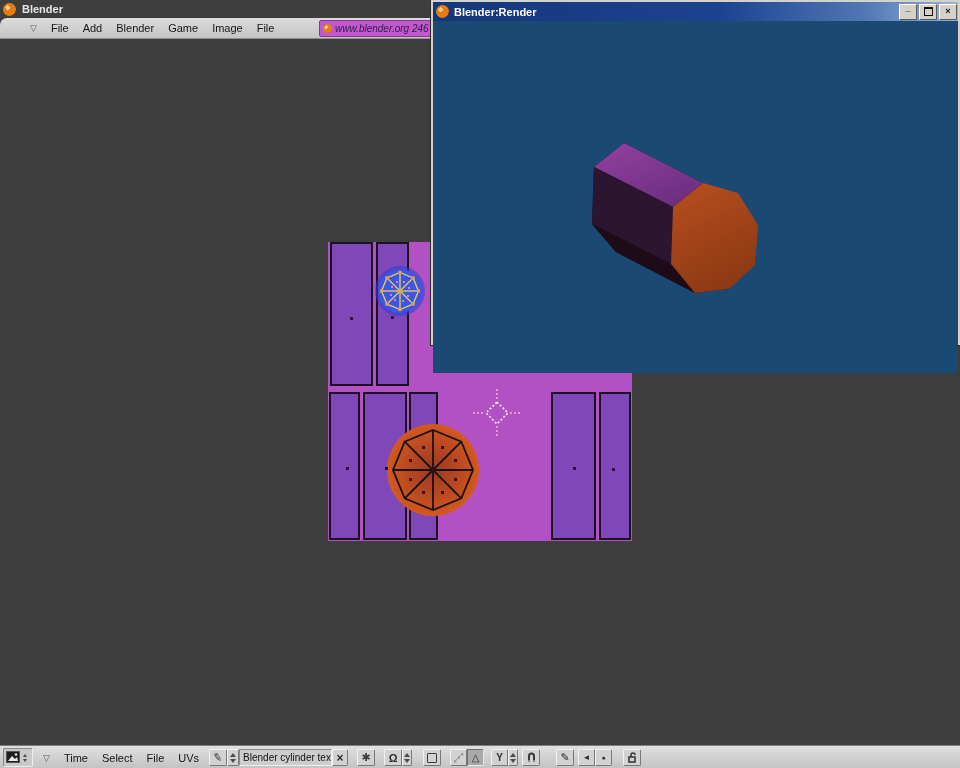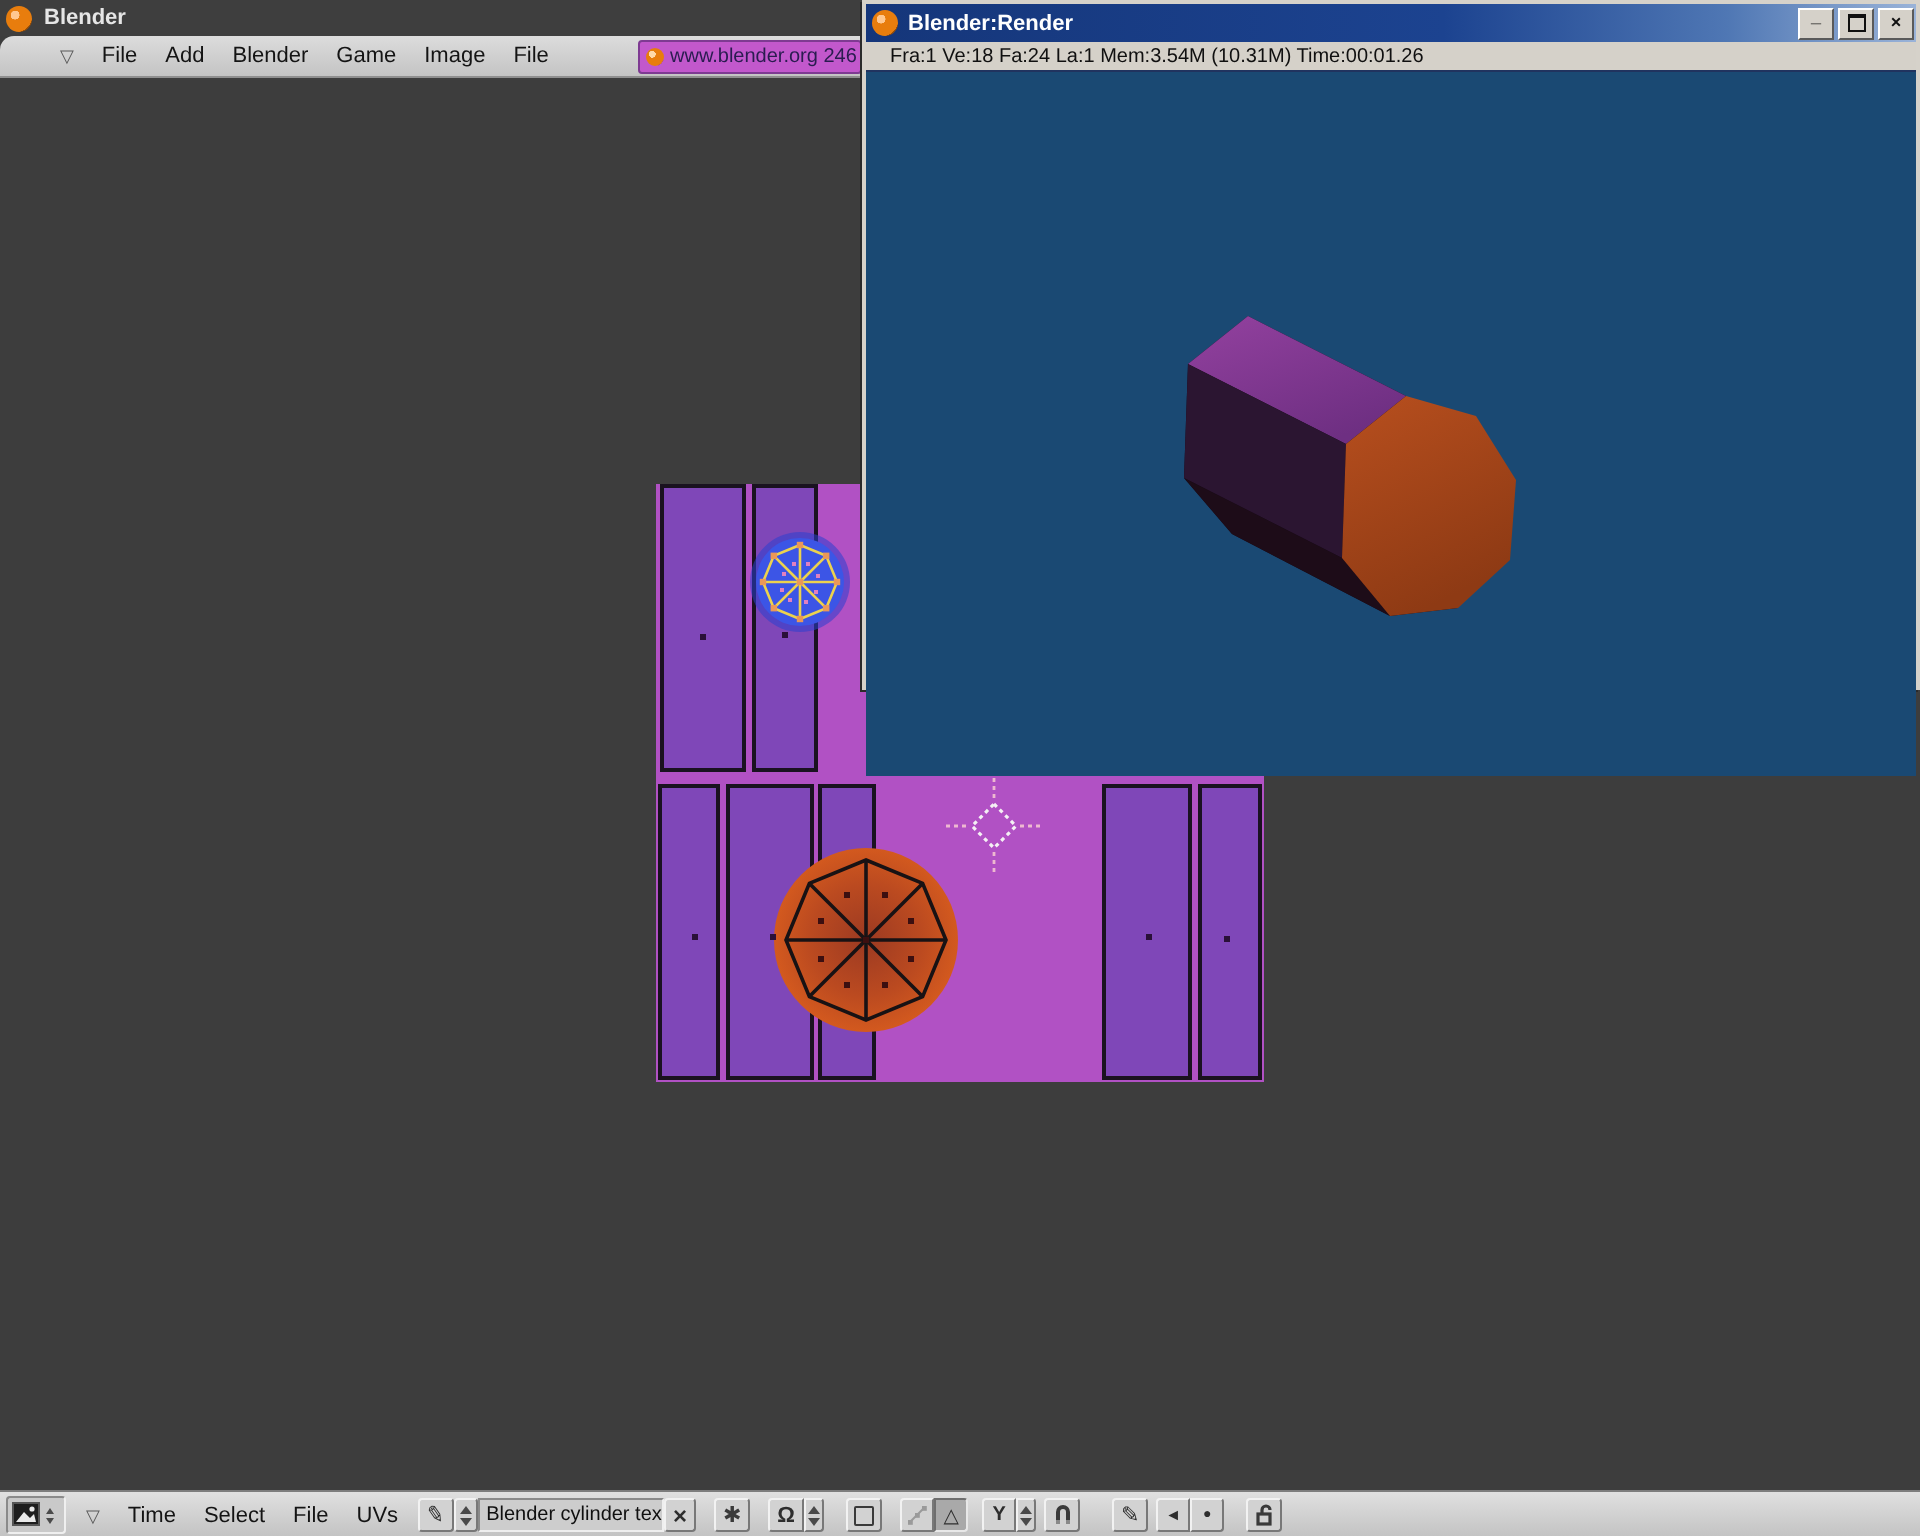--- a/index.html
+++ b/index.html
@@ -23,21 +23,21 @@
     position:absolute;left:0;top:18px;width:433px;height:20px;
     background:linear-gradient(#dcdcdc,#c4c4c4);
     border-bottom:1px solid #8f8f8f;border-top-left-radius:7px;
     display:flex;align-items:center;font-size:11px;color:#141414;
   }
   .menubar .tri{margin-left:30px;color:#5a5a5a;font-size:9px;cursor:default;}
   .menubar .mitem{margin-left:14px;cursor:default;}
   .version-btn{
     position:absolute;right:2px;top:2px;height:15px;width:110px;
     background:#c258cc;border:1px solid #7e3a92;border-radius:2px;
-    display:flex;align-items:center;font-size:10px;color:#2a1c50;
+    display:flex;align-items:center;font-size:10px;color:#2a1c50;font-style:italic;
   }
   .version-btn .mini-logo{width:9px;height:9px;border-radius:50%;margin:0 3px 0 3px;
     background:radial-gradient(circle at 35% 35%, #ffd9a8 0 20%, #e87d0d 21% 75%, #7a3d05 76% 100%);}
   
   .uv-image{
     position:absolute;left:328px;top:242px;width:304px;height:299px;
     background:#b151c4;
   }
   .strip{position:absolute;background:#7f47b8;border:2px solid #1a1220;box-sizing:border-box;}
   .uv-overlay{position:absolute;left:0;top:0;}
@@ -237,23 +237,20 @@
           <span>_</span>
         </span>
       <span class="rw-btn">
           <span class="maxbox"></span>
         </span>
       <span class="rw-btn">
           <span>×</span>
         </span>
     </span>
   </div>
-  <div class="rw-stats">
-    <span>Fra:1   Ve:18 Fa:24 La:1 Mem:3.54M (10.31M) Time:00:01.26</span>
-  </div>
   <div class="rw-canvas">
     <svg width="525" height="352" viewBox="0 0 525 352">
       <defs>
         <linearGradient id="cyl-cap" x1="0%" y1="0%" x2="40%" y2="100%">
           <stop offset="0%" stop-color="#b84f1e"></stop>
           <stop offset="100%" stop-color="#8e3a14"></stop>
         </linearGradient>
         <linearGradient id="cyl-top" x1="0%" y1="0%" x2="60%" y2="100%">
           <stop offset="0%" stop-color="#93419f"></stop>
           <stop offset="100%" stop-color="#6e2f82"></stop>

